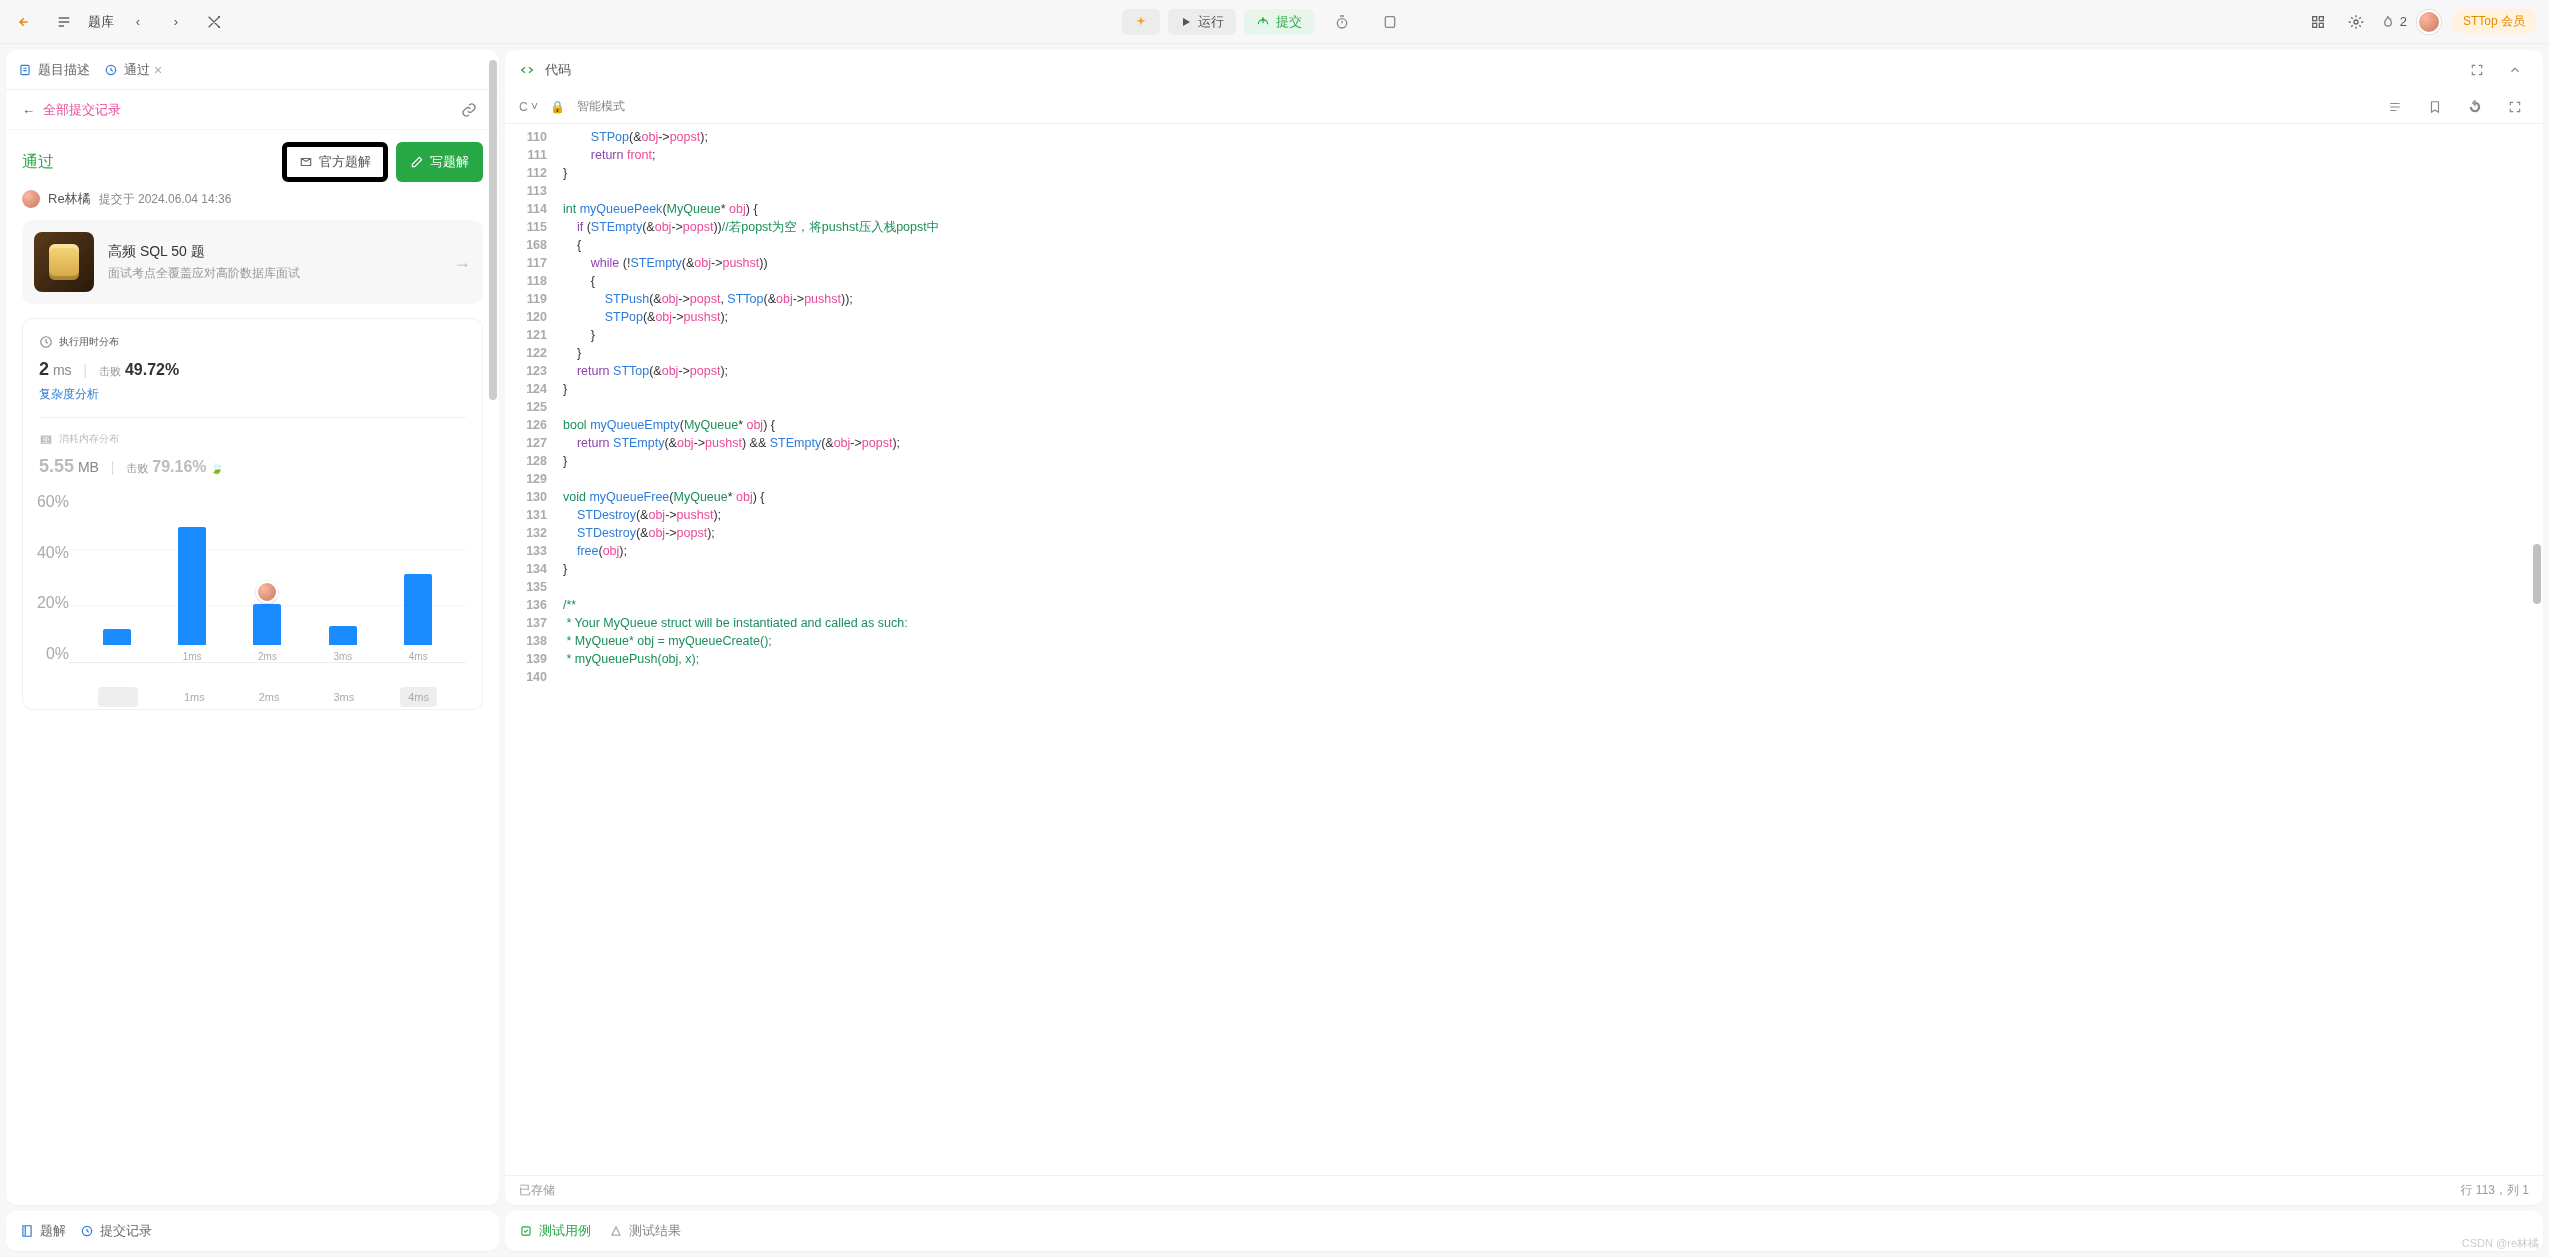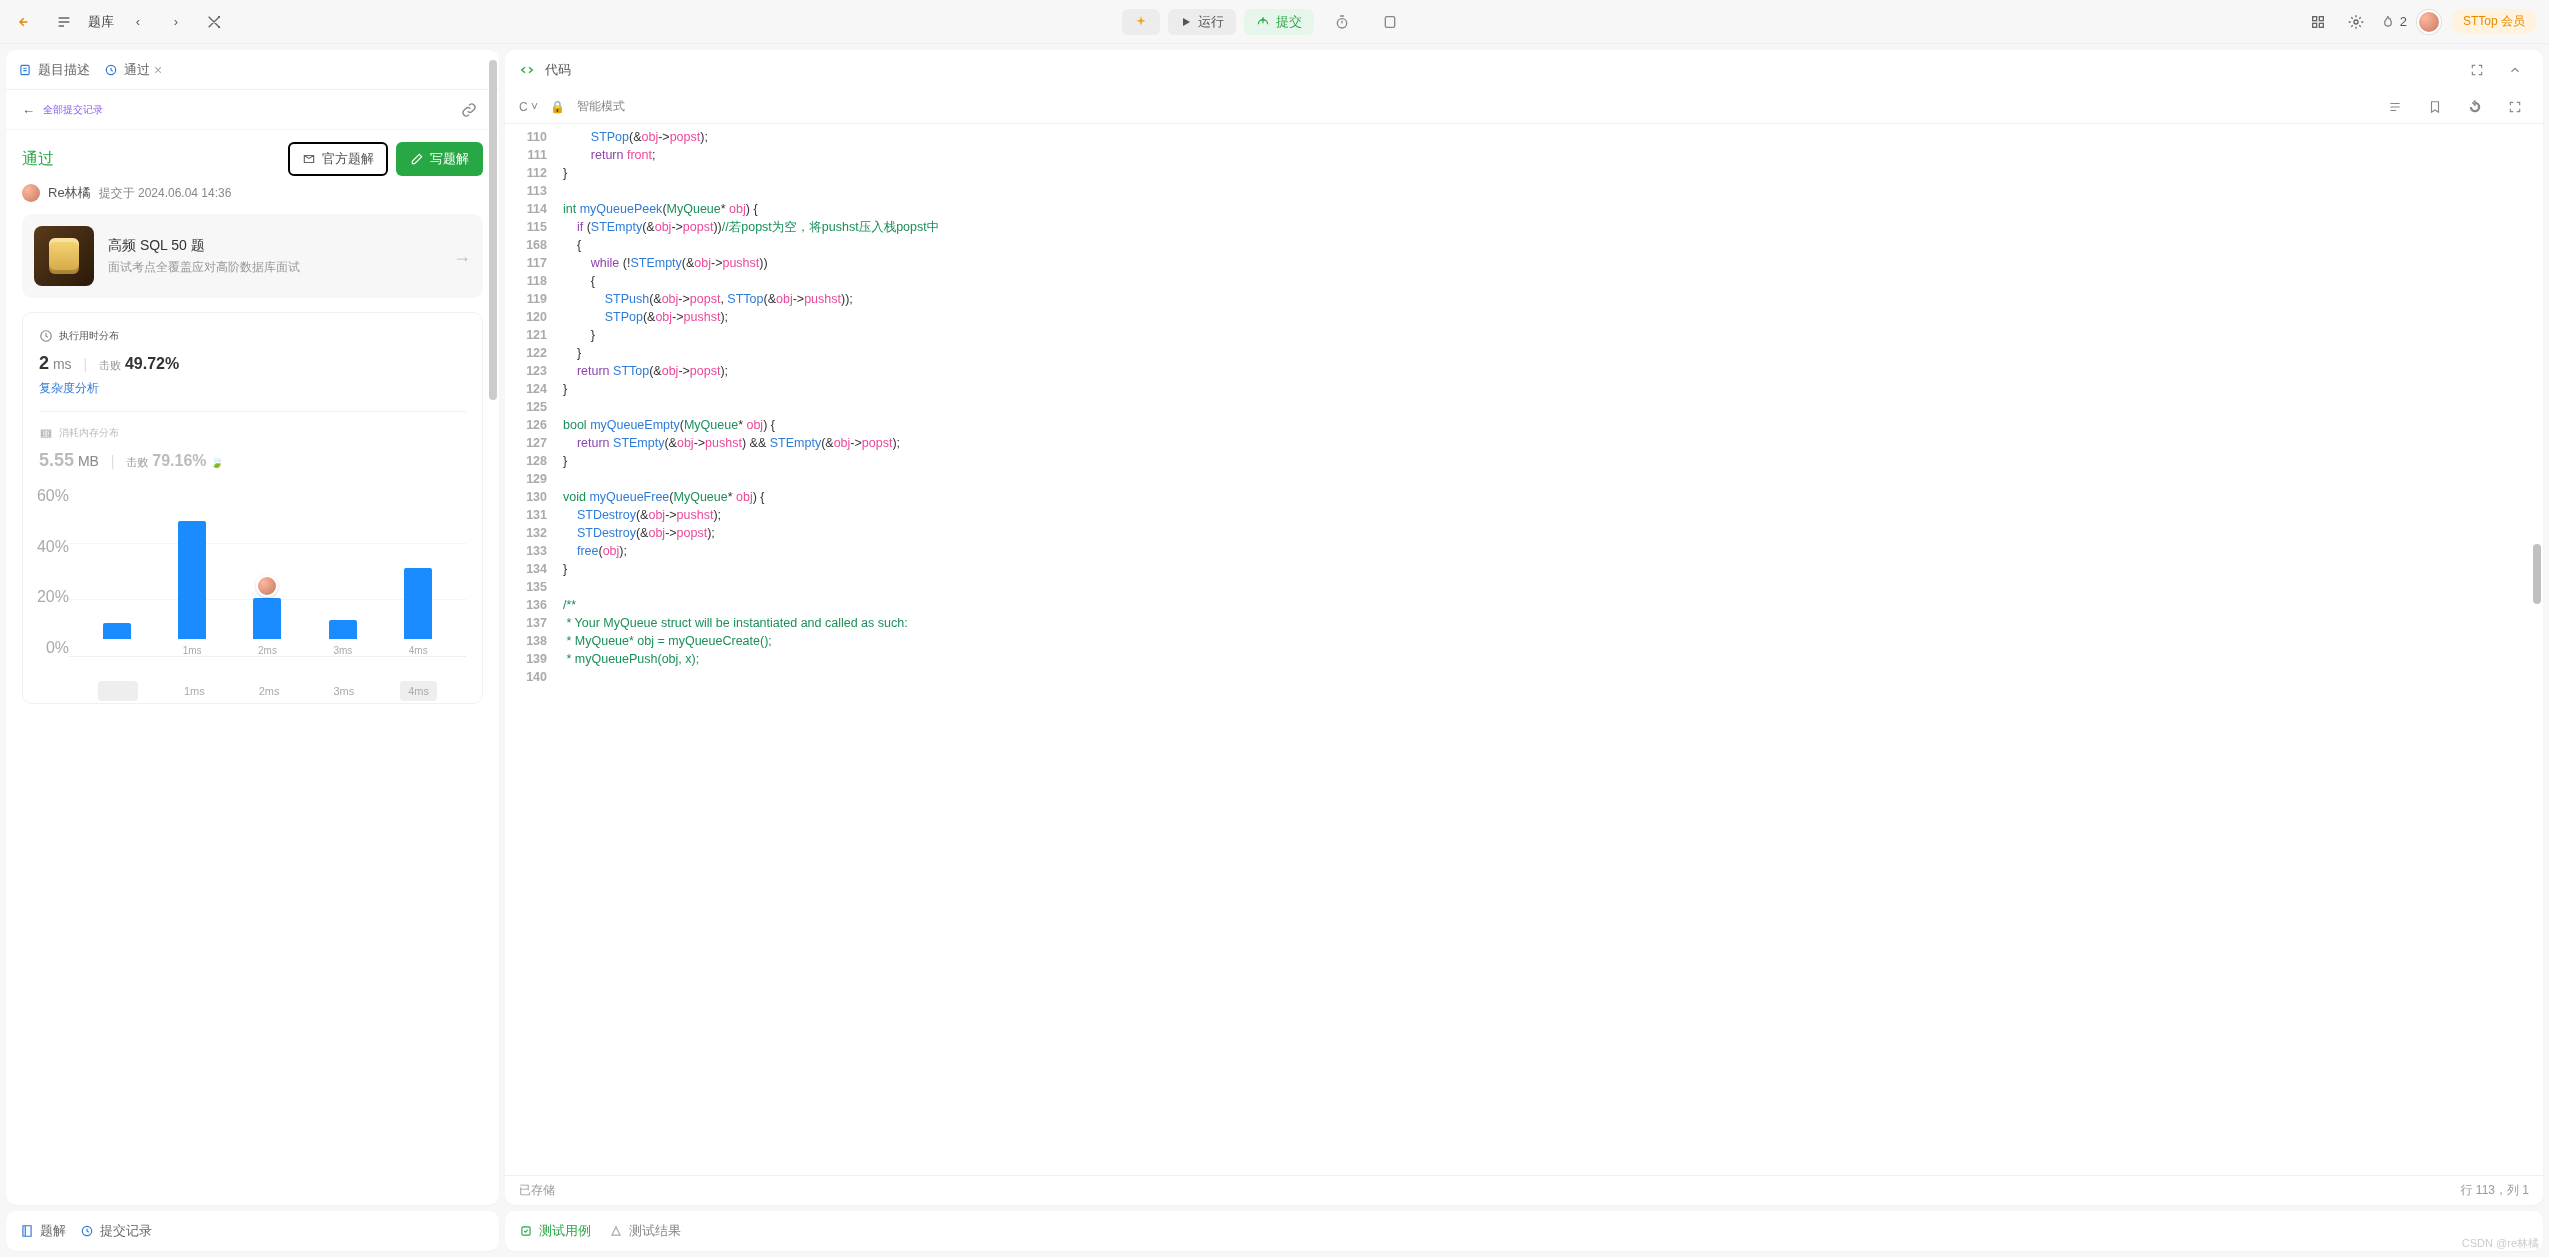--- a/index.html
+++ b/index.html
@@ -26,21 +26,21 @@
 .tab .close { font-size: 14px; color: #aaa; margin-left: -2px; }
 .left-body { flex: 1; display: flex; flex-direction: column; position: relative; overflow: hidden; }
 .sub-hdr { height: 40px; display: flex; align-items: center; padding: 0 16px; gap: 8px; color: #555; border-bottom: 1px solid #f5f5f5; }
 .scroll-area { flex: 1; overflow-y: auto; padding: 12px 16px 16px; position: relative; }
 .result-hdr { display: flex; align-items: center; justify-content: space-between; margin-bottom: 8px; }
 .pass-label { color: #28a745; font-size: 16px; font-weight: 500; }
 .meta { display: flex; align-items: center; gap: 8px; margin-bottom: 12px; }
 .meta .avatar-sm { width: 18px; height: 18px; border-radius: 50%; background: radial-gradient(circle at 30% 30%, #ffb6a0, #c47a5e); }
 .meta-text { font-size: 12px; color: #888; }
 .meta-user { color: #555; }
-.btn-ol { display: flex; align-items: center; gap: 6px; padding: 6px 12px; border: 2px solid #000000; border-radius: 6px; color: #555; background: #fff; }
+.btn-ol { display: flex; align-items: center; gap: 6px; padding: 6px 12px; border: 5px solid #000000; border-radius: 6px; color: #555; background: #fff; }
 .btn-gr { display: flex; align-items: center; gap: 6px; padding: 6px 14px; background: #28a745; color: #fff; border-radius: 6px; }
 .promo { display: flex; align-items: center; gap: 14px; padding: 12px; background: #f7f7f7; border-radius: 10px; margin-bottom: 14px; }
 .promo-icon { width: 60px; height: 60px; border-radius: 8px; background: linear-gradient(135deg, #5a3a1a, #2a1a0a); display: flex; align-items: center; justify-content: center; }
 .promo-icon .db { width: 30px; height: 36px; background: linear-gradient(#f7d87a, #d4a542); border-radius: 6px; box-shadow: inset 0 4px 0 rgba(255,255,255,0.3), inset 0 -4px 0 rgba(0,0,0,0.2); }
 .promo-title { font-size: 14px; color: #333; margin-bottom: 4px; }
 .promo-sub { font-size: 12px; color: #999; }
 .promo-arrow { margin-left: auto; color: #bbb; font-size: 18px; }
 .stat-card { border: 1px solid #f0f0f0; border-radius: 10px; padding: 16px; }
 .stat-hdr { display: flex; gap: 6px; color: #555; font-size: 10px; margin-bottom: 10px; }
 .stat-val { font-size: 14px; color: #555; margin-bottom: 6px; }
@@ -76,21 +76,21 @@
 .code-lines { flex: 1; padding: 4px 0; white-space: pre; overflow: auto; }
 .code-lines div { height: 18px; padding-left: 8px; }
 .kw { color: #8e44ad; } .fn { color: #2e7cd6; } .ty { color: #1a8f5a; } .cm { color: #1a8f5a; } .pr { color: #ec4899; margin-top: 21px; }
 .status-bar { height: 30px; display: flex; align-items: center; padding: 0 14px; font-size: 12px; color: #999; border-top: 1px solid #f0f0f0; }
 .status-bar .spacer { flex: 1; }
 .bottom-tabs { height: 40px; display: flex; align-items: center; padding: 0 14px; gap: 18px; }
 .bt-tab { display: flex; align-items: center; gap: 6px; font-size: 13px; color: #888; }
 .bt-tab.active { color: #28a745; }
 .scroll-thumb-r { position: absolute; right: 2px; top: 420px; width: 8px; height: 60px; background: #c0c0c0; border-radius: 4px; }
 .watermark { position: fixed; bottom: 6px; right: 10px; font-size: 11px; color: #ccc; z-index:100; }
-.link-like { color: #8b5cf6; font-size: 10px; }
+.link-like { color: #ec4899; font-size: 13px; }
 </style>
 </head>
 <body>
 
 <div class="topbar">
   <div class="topbar-left">
     <div class="icon-btn">
         <svg viewBox="0 0 24 24" width="18" height="18" fill="none" stroke="#e68a00" stroke-width="2">
           <path d="M4 12h10M9 7l-5 5 5 5"></path>
         </svg>

